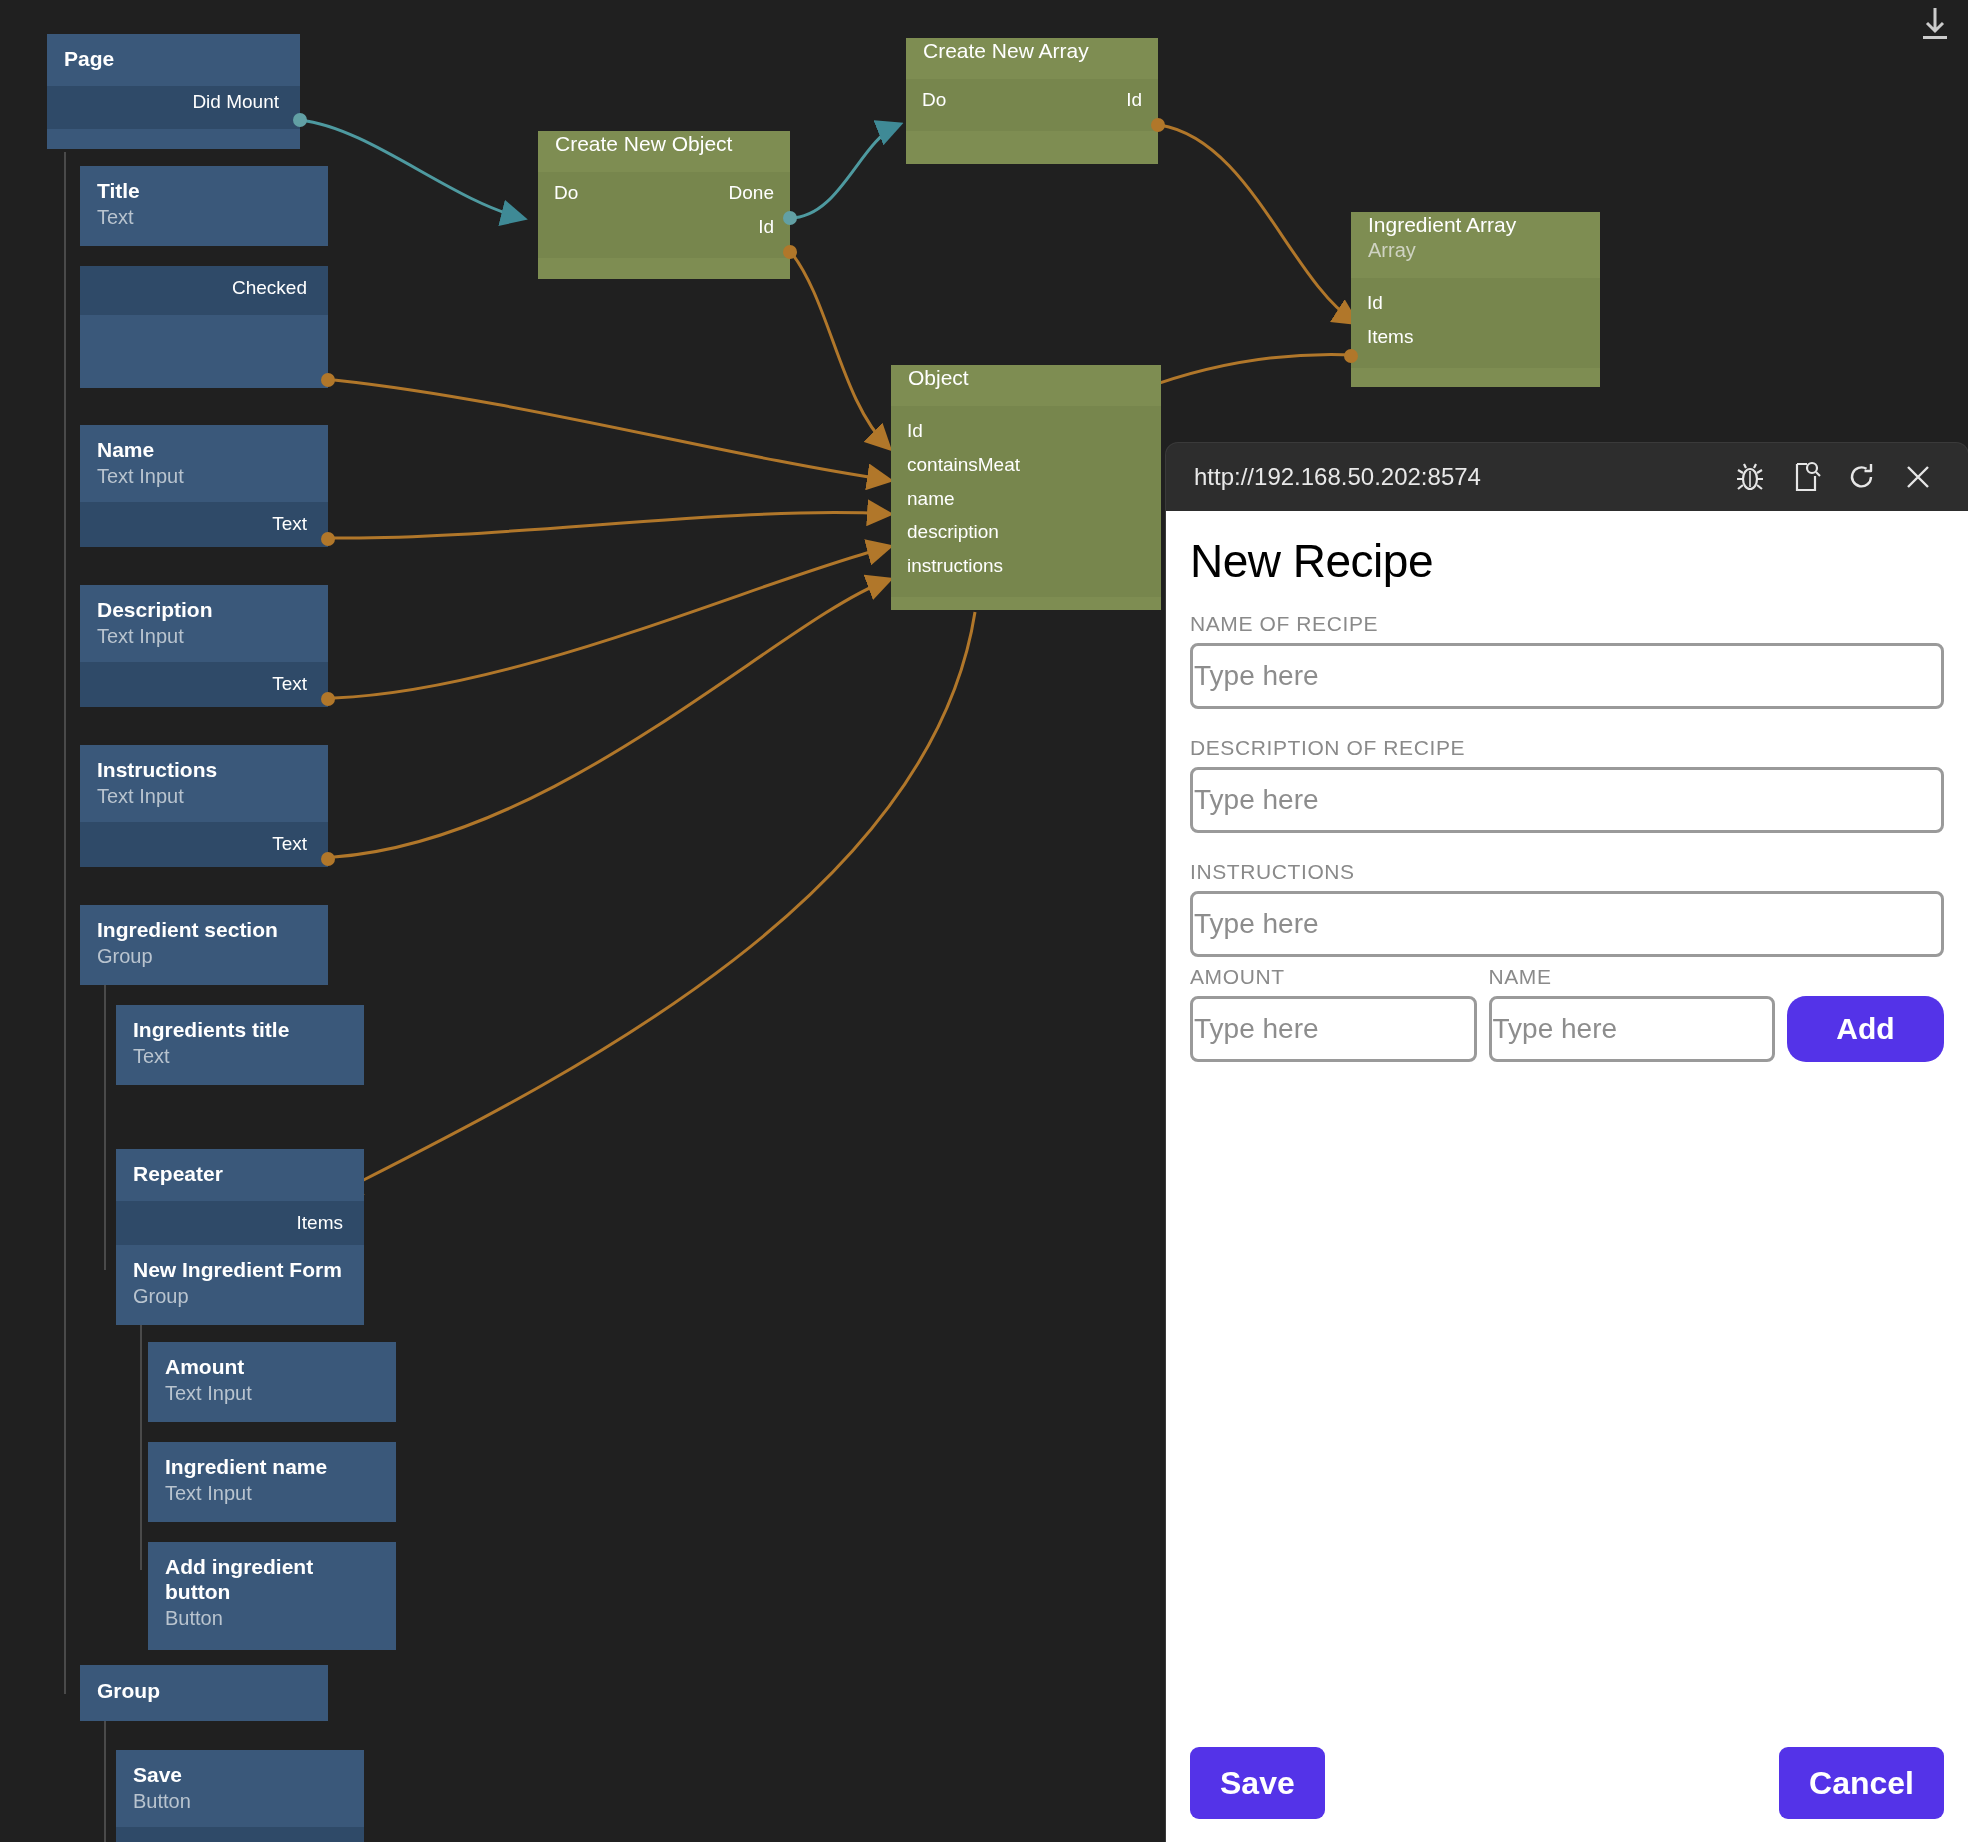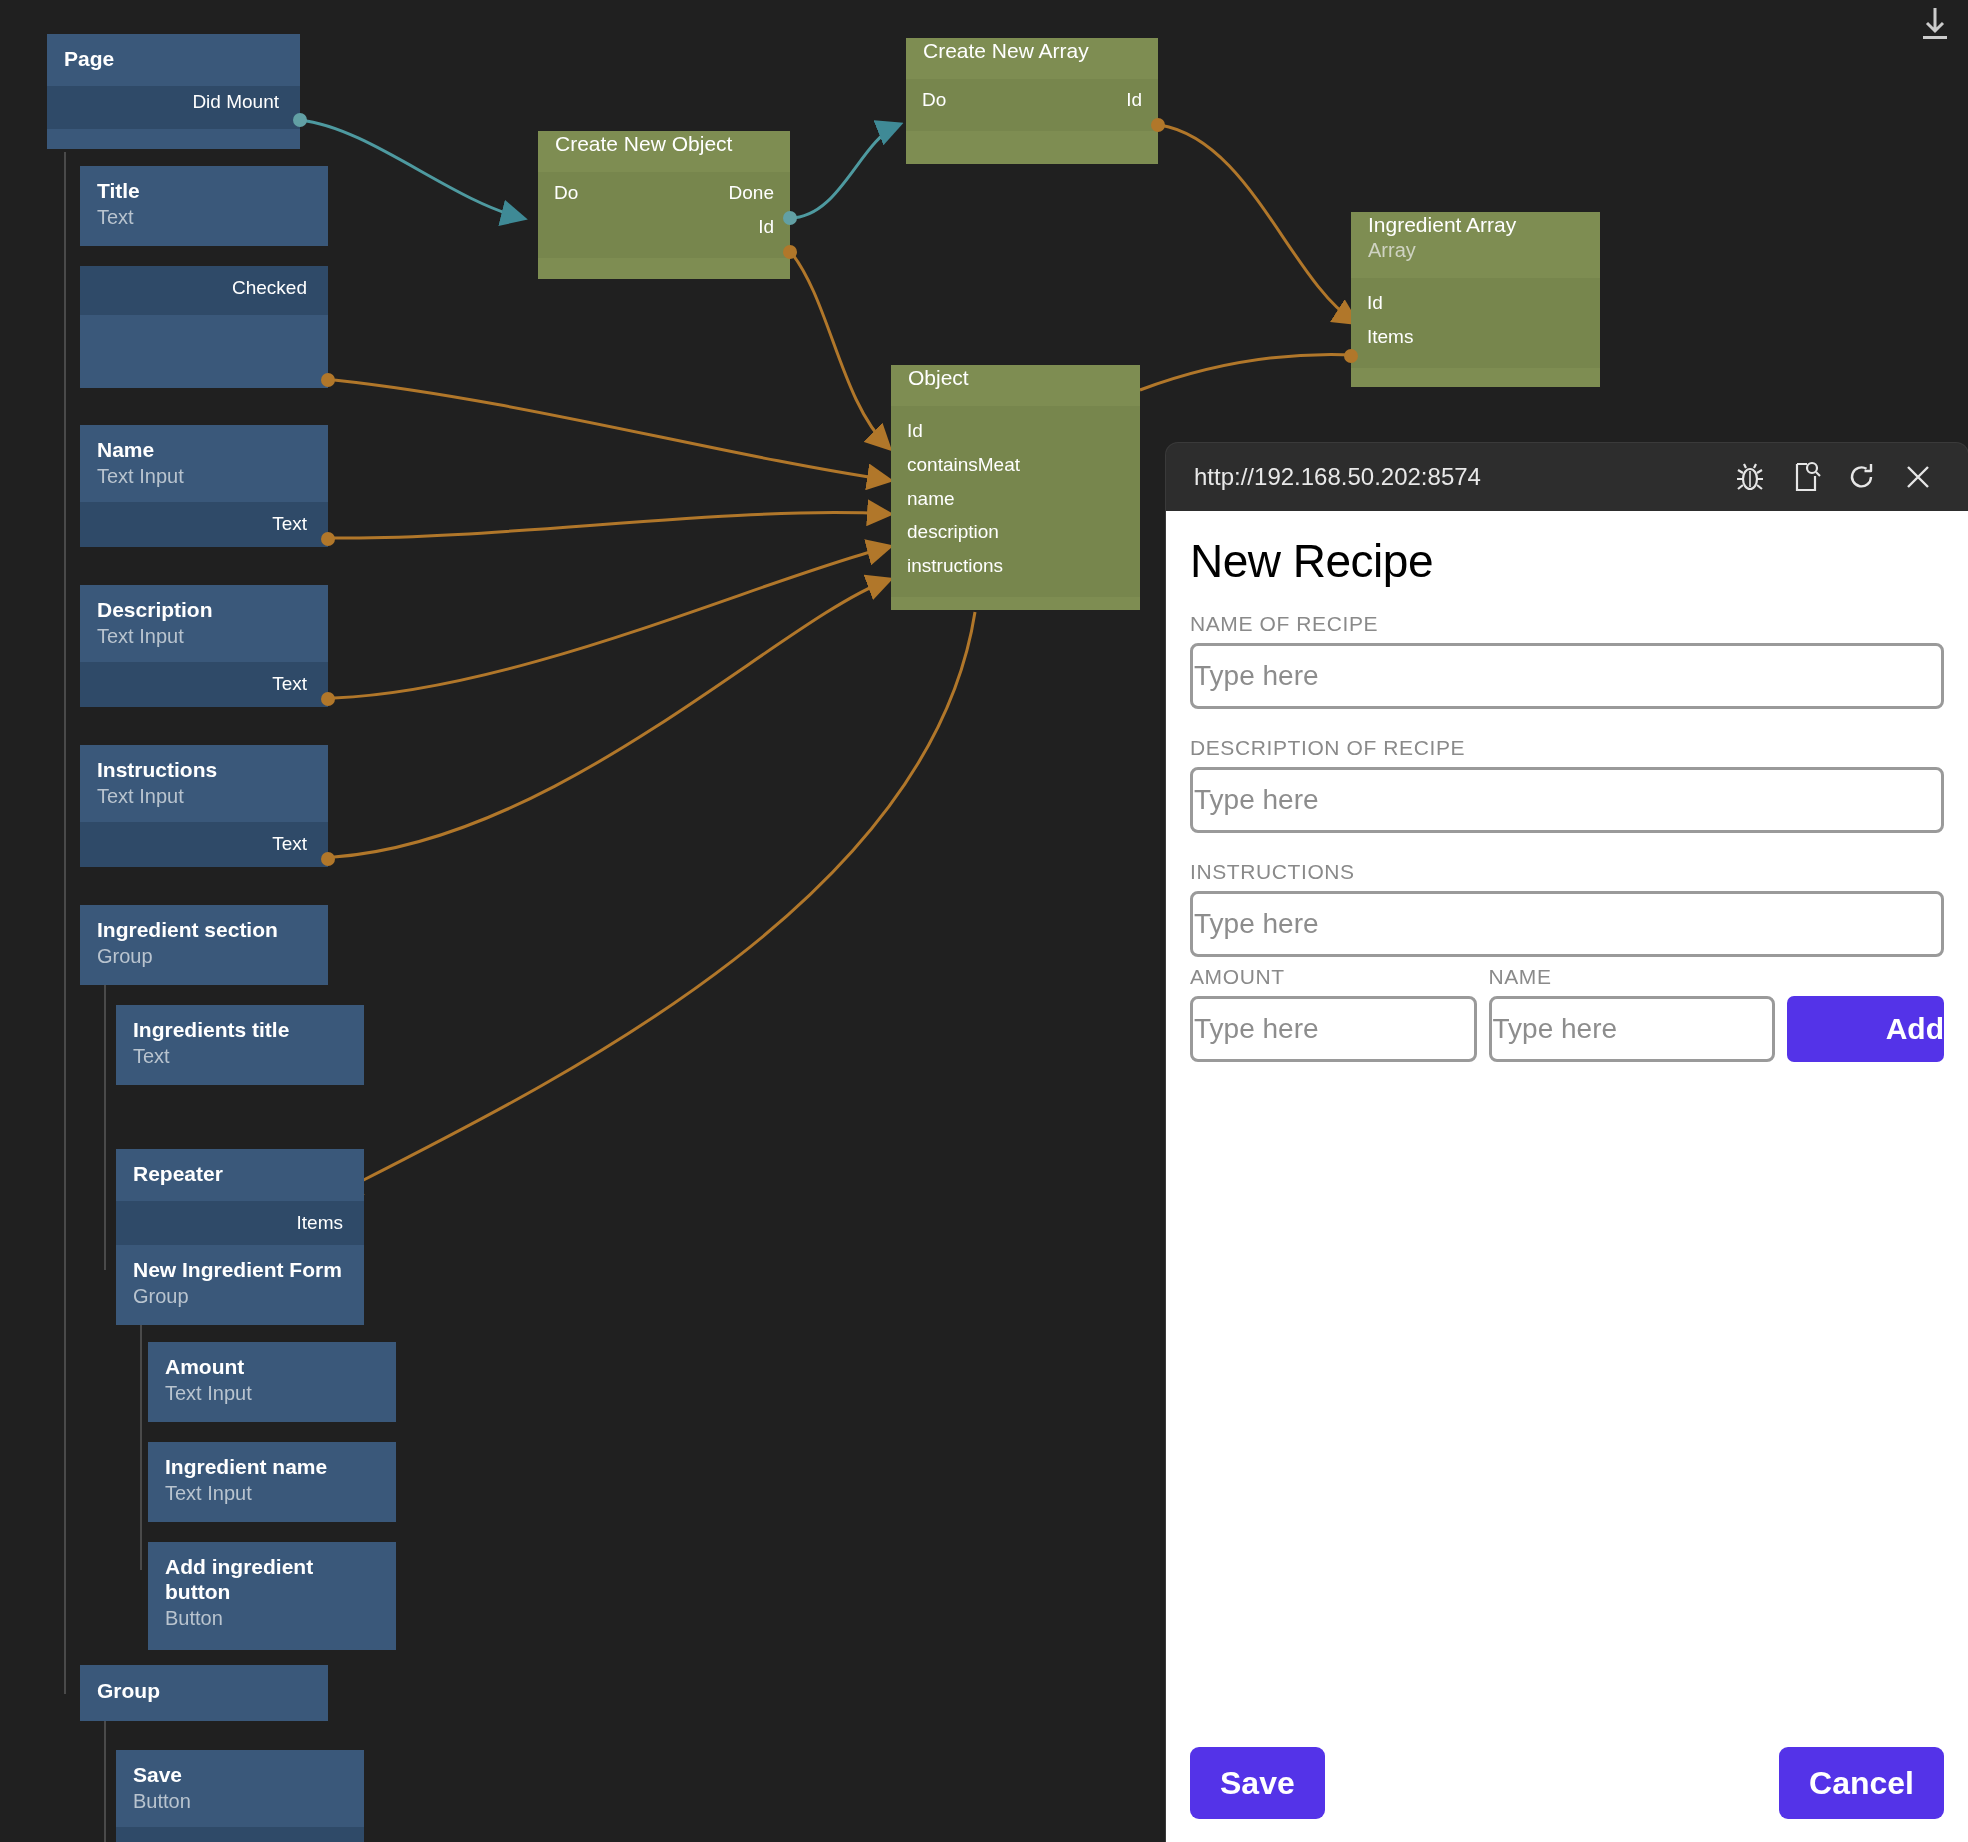--- a/index.html
+++ b/index.html
@@ -84,22 +84,22 @@
     font-family: "Liberation Sans", sans-serif;
   }
   .finput::placeholder { color: #8d8d8d; }
   #page h2 { font-size: 36px; font-weight: normal; margin-top: 30px; }
   .ingrow { display: flex; gap: 12px; align-items: flex-end; }
   .ingcol { display: flex; flex-direction: column; }
   .ingcol.amount { width: 292px; }
   .ingcol.name { width: 292px; }
   .addbtn {
     width: 160px; height: 66px; background: #5433e8; color: #fff;
-    border: none; border-radius: 7px; font-size: 30px; font-weight: bold;
-    font-family: "Liberation Sans", sans-serif; cursor: pointer; text-align: right;
+    border: none; border-radius: 19px; font-size: 30px; font-weight: bold;
+    font-family: "Liberation Sans", sans-serif; cursor: pointer;
   }
   #footer {
     position: absolute; left: 0; bottom: 0; width: 802px; height: 118px;
     background: #fff; display: flex; align-items: center;
     justify-content: space-between; padding: 0 24px;
   }
   .bigbtn {
     background: #5433e8; color: #fff; border: none; border-radius: 9px;
     font-size: 32px; font-weight: bold; padding: 0 30px; height: 72px;
     font-family: "Liberation Sans", sans-serif; cursor: pointer;
@@ -310,21 +310,21 @@
       <div class="grow">
         <span class="gin">Id</span>
       </div>
       <div class="grow">
         <span class="gin">Items</span>
       </div>
     </div>
   </div>
   <div class="dot amber" style="left:1344px; top:349px;"></div>
 
-  <div class="gnode" style="left:891px; top:365px; width:249px; height:245px;">
+  <div class="gnode" style="left:891px; top:365px; width:270px; height:245px;">
     <div class="ghead">
       <div class="gname">Object</div>
     </div>
     <div class="gports">
       <div class="grow">
           <span class="gin">Id</span>
         </div>
       <div class="grow">
           <span class="gin">containsMeat</span>
         </div>

